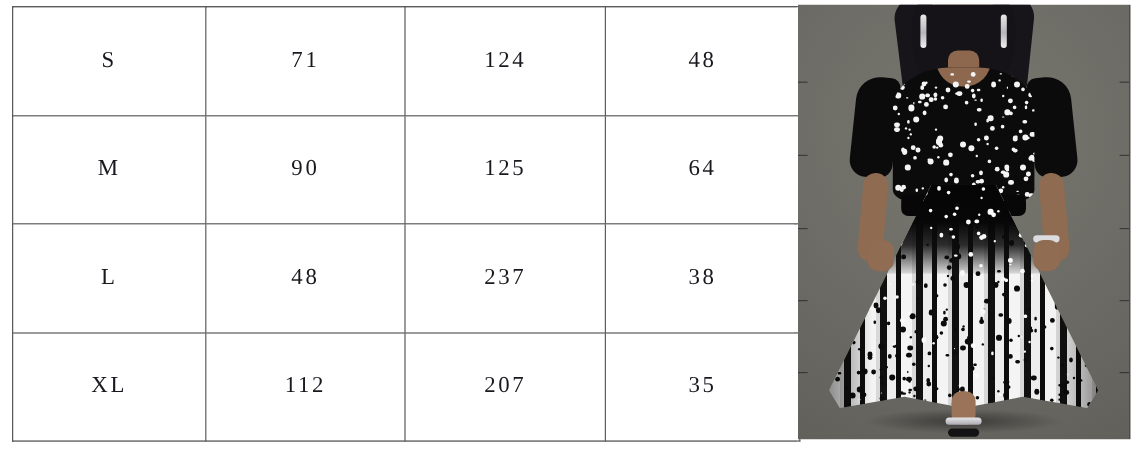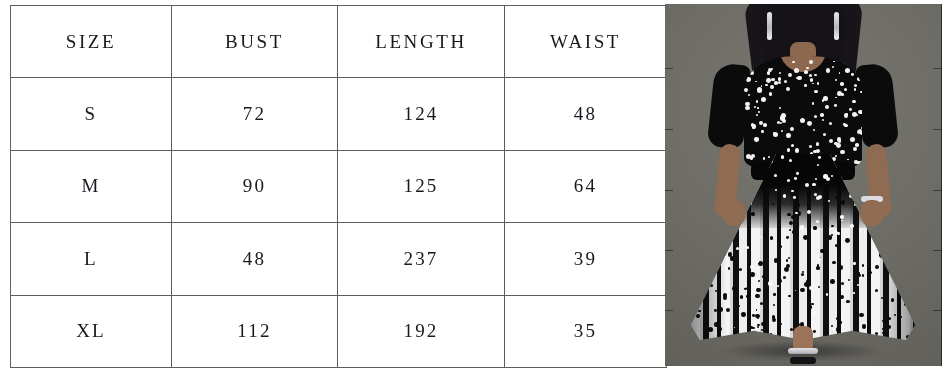--- a/index.html
+++ b/index.html
@@ -408,52 +408,46 @@
 <div class="page">
 
   <div class="size-table-wrap">
     <div class="table-top-edge"></div>
     <div class="table-left-edge"></div>
     <div class="table-right-edge"></div>
     <div class="table-bottom-edge"></div>
 
     <table class="size-table">
       <tbody>
-        <tr class="header-row">
-          <td class="c0">SIZE</td>
-          <td class="c1">BUST</td>
-          <td class="c2">LENGTH</td>
-          <td class="c3">WAIST</td>
-        </tr>
 
         <tr>
           <td class="c0">S</td>
-          <td class="c1">72</td>
+          <td class="c1">71</td>
           <td class="c2">124</td>
           <td class="c3">48</td>
         </tr>
 
         <tr>
           <td class="c0">M</td>
           <td class="c1">90</td>
           <td class="c2">125</td>
           <td class="c3">64</td>
         </tr>
 
         <tr>
           <td class="c0">L</td>
           <td class="c1">48</td>
           <td class="c2">237</td>
-          <td class="c3">39</td>
+          <td class="c3">38</td>
         </tr>
 
         <tr>
           <td class="c0">XL</td>
           <td class="c1">112</td>
-          <td class="c2">192</td>
+          <td class="c2">207</td>
           <td class="c3">35</td>
         </tr>
 
       </tbody>
     </table>
   </div>
 
   <div class="photo-panel">
     <div class="photo-scene"></div>
     <div class="floor-shadow"></div>

